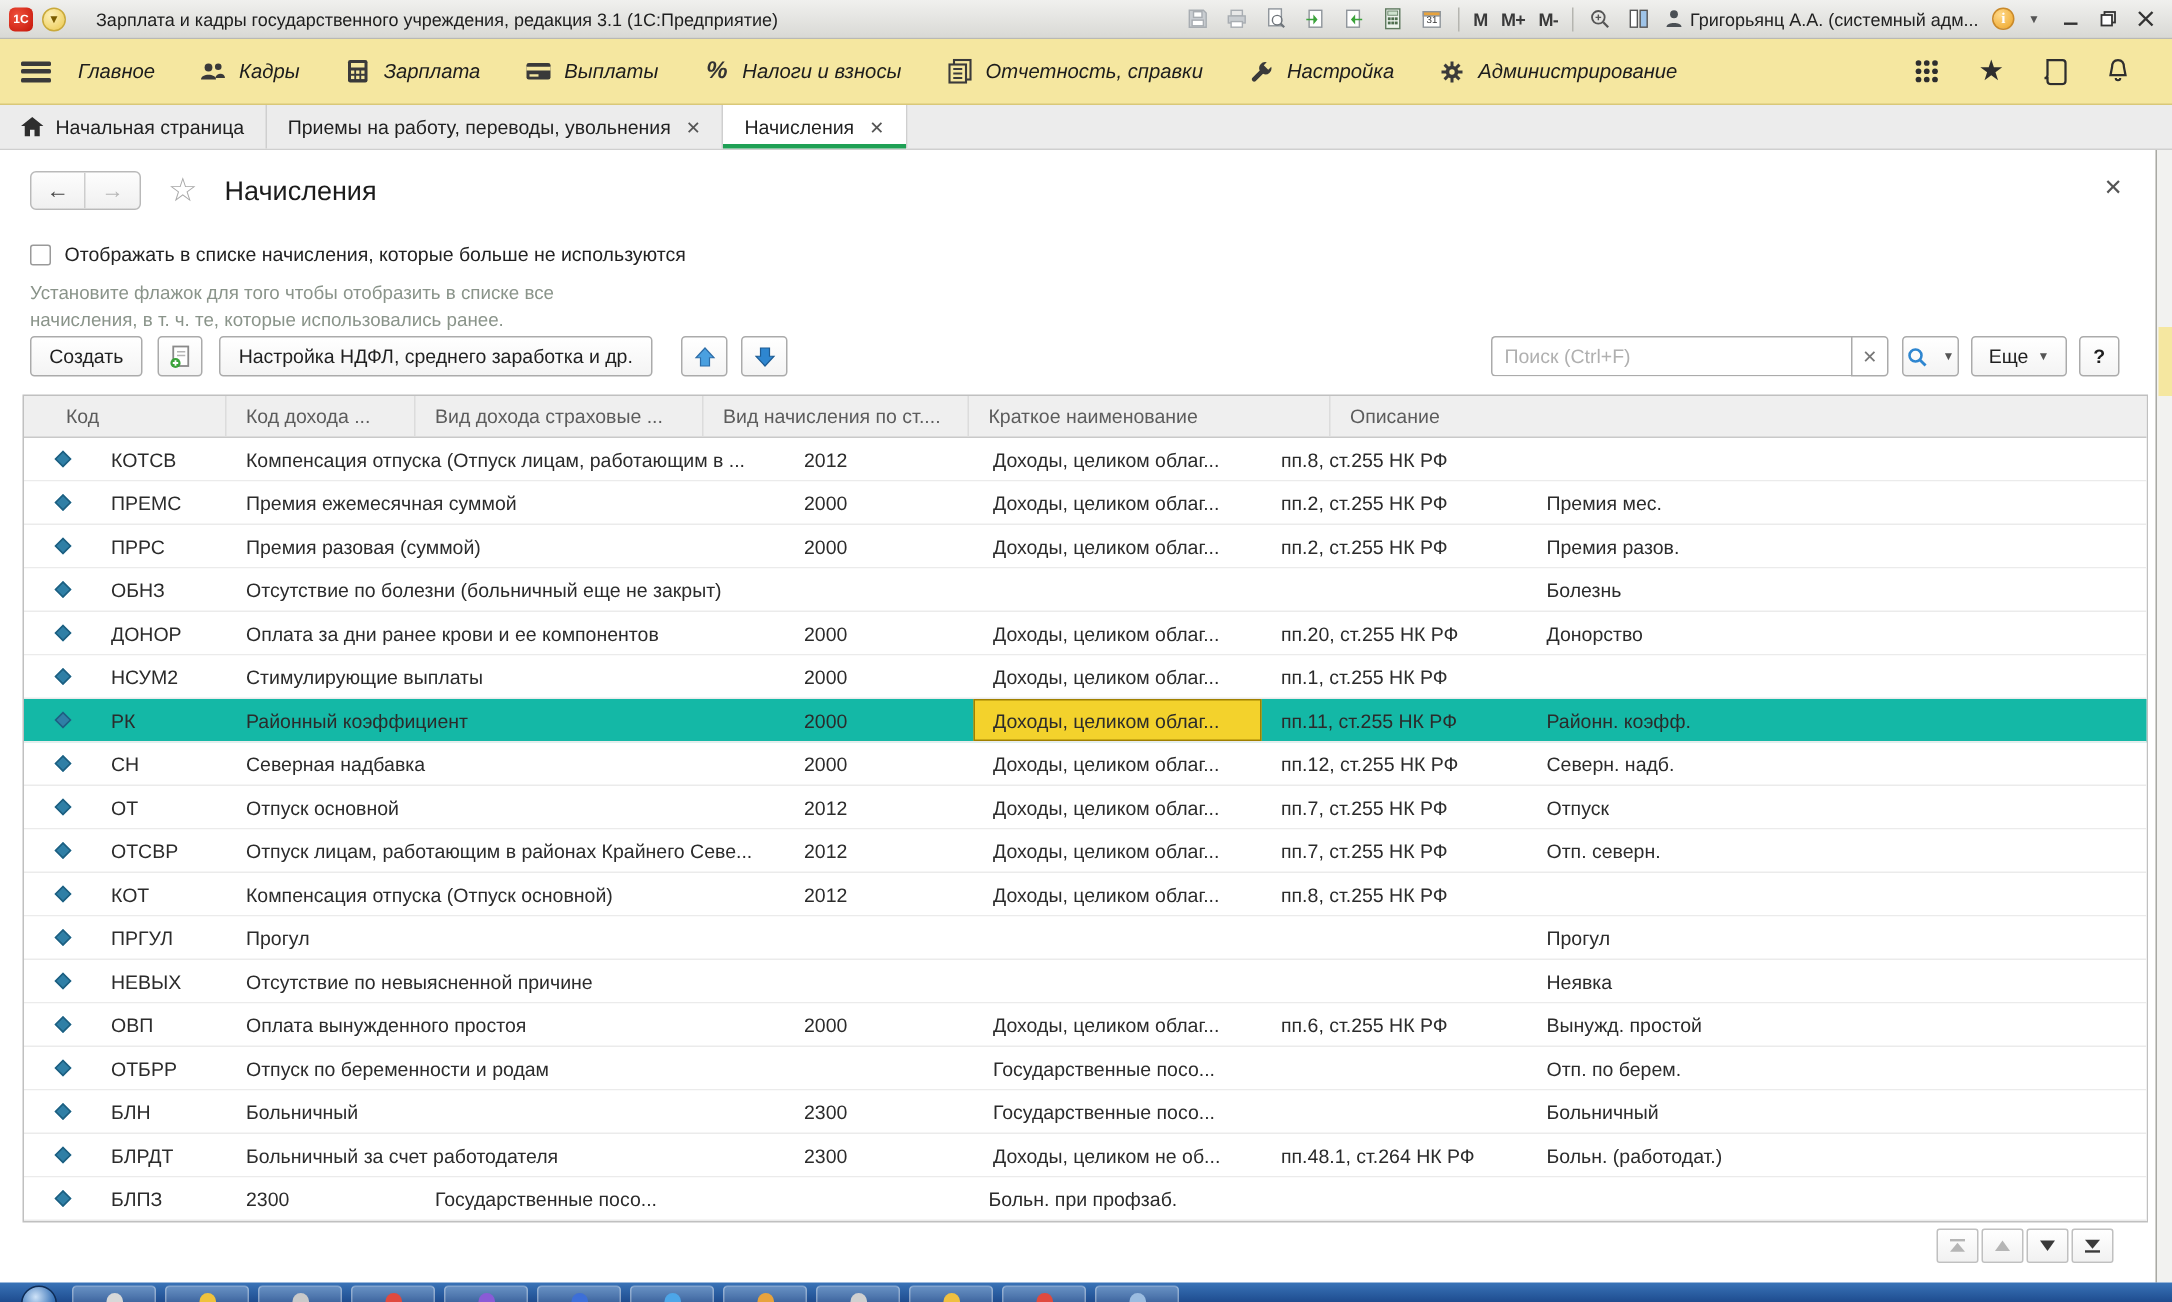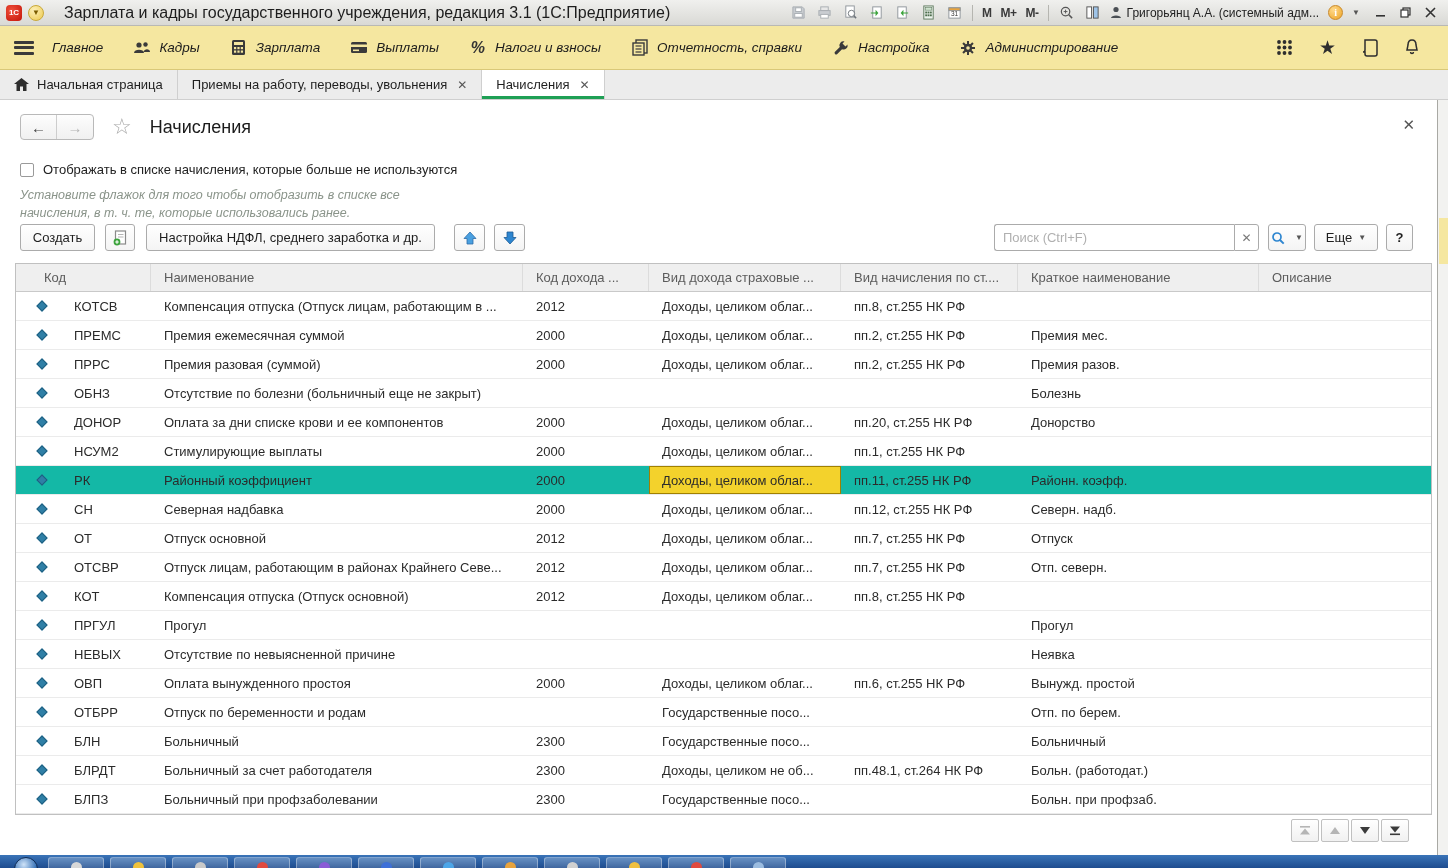--- a/index.html
+++ b/index.html
@@ -7,21 +7,21 @@
   body { font-family:"Liberation Sans", sans-serif; background:#fff; position:relative; font-size:13px; color:#2b2b2b; }
 
   
   .titlebar { position:absolute; left:0; top:0; width:1448px; height:26px;
     background:linear-gradient(#f0f0ee,#d9d9d5); border-bottom:1px solid #b9b9b4;
     display:flex; align-items:center; padding:0 6px; gap:6px; }
   .logo-1c { width:16px; height:16px; border-radius:4px; background:radial-gradient(circle at 35% 35%, #f0513c, #c41408);
     color:#fff; font-size:8px; font-weight:bold; display:flex; align-items:center; justify-content:center; }
   .title-dd { width:16px; height:16px; border-radius:50%; background:radial-gradient(circle at 35% 30%,#fdf0b8,#ecc94e);
     border:1px solid #c9a93a; display:flex; align-items:center; justify-content:center; font-size:8px; color:#7a5c00; }
-  .win-title { margin-left:14px; font-size:16px; color:#1d1d1d; white-space:nowrap; }
+  .win-title { margin-left:14px; font-size:12px; color:#1d1d1d; white-space:nowrap; }
   .tb-right { margin-left:auto; display:flex; align-items:center; gap:9px; }
   .tb-ico { width:17px; height:17px; display:flex; align-items:center; justify-content:center; }
   .tb-sep { width:1px; height:16px; background:#b5b5b0; }
   .tb-m { font-size:12px; font-weight:bold; color:#3a3a3a; letter-spacing:-0.5px; }
   .tb-user { display:flex; align-items:center; gap:5px; font-size:12px; color:#222; white-space:nowrap; max-width:215px; overflow:hidden; }
   .info-circle { width:15px; height:15px; border-radius:50%; background:radial-gradient(circle at 35% 30%,#ffd98a,#eda425);
     border:1px solid #c9892a; color:#fff; font-weight:bold; font-size:10px; font-family:"Liberation Serif",serif;
     display:flex; align-items:center; justify-content:center; }
   .caret-dn { font-size:8px; color:#555; }
   .win-btns { display:flex; align-items:center; gap:14px; margin-left:6px; padding-right:6px; }
@@ -59,21 +59,21 @@
   .histbtn.back { color:#444; border-right:1px solid #cdcdcd; }
   .histbtn.fwd { color:#b5b5b5; }
   .fav-star { font-size:22px; color:#a8a8a8; line-height:1; }
   .page-title { font-size:18px; color:#1b1b1b; }
   .form-close { position:absolute; right:22px; top:16px; font-size:15px; color:#555; }
 
   .chkrow { position:absolute; left:20px; top:62px; display:flex; align-items:center; gap:9px; }
   .chkbox { width:14px; height:14px; border:1px solid #9a9a9a; background:#fff; border-radius:2px; }
   .chklabel { font-size:13px; color:#222; }
 
-  .hint { position:absolute; left:20px; top:86px; font-size:12.5px; line-height:18px; color:#8a948a;font-style:italic; }
+  .hint { position:absolute; left:20px; top:86px; font-size:12.5px; line-height:18px; color:#8a948a; }
 
   .toolbar { position:absolute; left:0; top:122px; width:1437px; height:32px; }
   .btn { position:absolute; top:2px; height:27px; background:linear-gradient(#ffffff,#f4f4f4); border:1px solid #ababab;
     border-radius:3px; display:flex; align-items:center; justify-content:center; font-size:13px; color:#1f1f1f; padding:0 12px; }
   .btn .caret-dn { margin-left:6px; }
   .searchwrap { position:absolute; left:994px; top:2px; display:flex; }
   .searchinput { width:240px; height:27px; border:1px solid #ababab; border-right:none; border-radius:3px 0 0 3px;
     padding:0 8px; font-size:13px; font-family:"Liberation Sans",sans-serif; color:#333; }
   .searchinput::placeholder { color:#b0b0b0; }
   .searchclear { width:25px; height:27px; border:1px solid #ababab; border-radius:0 3px 3px 0;
@@ -418,21 +418,20 @@
     <span class="btn" style="left:1314px; width:64px;">
       <span>Еще</span>
       <span class="caret-dn">▼</span>
     </span>
     <span class="btn" style="left:1386px; width:27px; font-weight:bold;">?</span>
   </div>
 
   <div class="tablewrap">
     <div class="thead">
       <span class="th c0">Код</span>
-      <span class="th c1">Наименование</span>
       <span class="th c2">Код дохода ...</span>
       <span class="th c3">Вид дохода страховые ...</span>
       <span class="th c4">Вид начисления по ст....</span>
       <span class="th c5">Краткое наименование</span>
       <span class="th c6">Описание</span>
     </div>
     <div>
         <div class="trow">
           <div class="td c0 code">
             <span class="diamond"></span>
@@ -479,21 +478,21 @@
           <div class="td c3"></div>
           <div class="td c4"></div>
           <div class="td c5">Болезнь</div>
           <div class="td c6"></div>
         </div>
         <div class="trow">
           <div class="td c0 code">
             <span class="diamond"></span>
             <span>ДОНОР</span>
           </div>
-          <div class="td c1">Оплата за дни списке крови и ее компонентов</div>
+          <div class="td c1">Оплата за дни ранее крови и ее компонентов</div>
           <div class="td c2">2000</div>
           <div class="td c3">Доходы, целиком облаг...</div>
           <div class="td c4">пп.20, ст.255 НК РФ</div>
           <div class="td c5">Донорство</div>
           <div class="td c6"></div>
         </div>
         <div class="trow">
           <div class="td c0 code">
             <span class="diamond"></span>
             <span>НСУМ2</span>
@@ -635,21 +634,20 @@
           <div class="td c3">Доходы, целиком не об...</div>
           <div class="td c4">пп.48.1, ст.264 НК РФ</div>
           <div class="td c5">Больн. (работодат.)</div>
           <div class="td c6"></div>
         </div>
         <div class="trow">
           <div class="td c0 code">
             <span class="diamond"></span>
             <span>БЛПЗ</span>
           </div>
-          <div class="td c1">Больничный при профзаболевании</div>
           <div class="td c2">2300</div>
           <div class="td c3">Государственные посо...</div>
           <div class="td c4"></div>
           <div class="td c5">Больн. при профзаб.</div>
           <div class="td c6"></div>
         </div>
       </div>
   </div>
 
   <div class="listnav">

